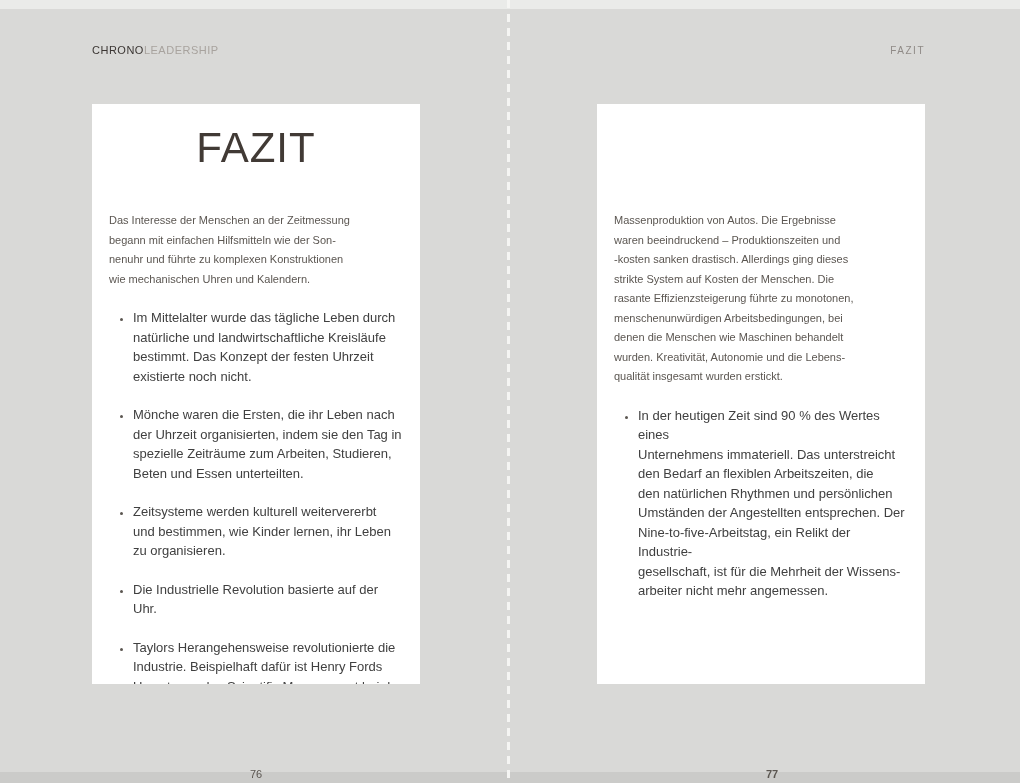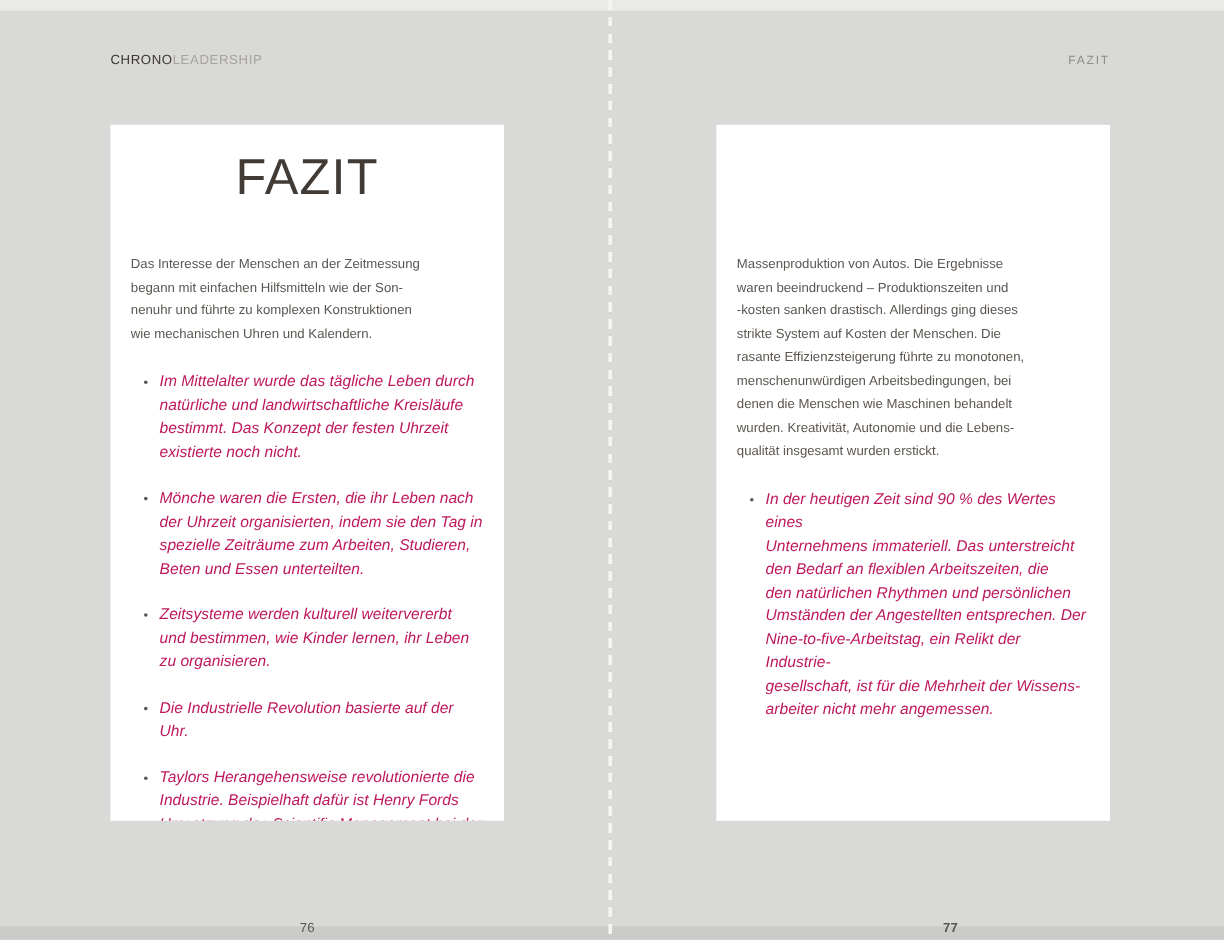--- a/index.html
+++ b/index.html
@@ -54,36 +54,35 @@
     line-height: 19.5px;
     white-space: pre-line;
   }
   .intro { margin-top: 39px; }
   ul.bullets {
     margin-top: 19px;
     padding-left: 24px;
     list-style: disc;
   }
   ul.bullets li {
-    color: #be185d;
+    color: #404040;
     font-size: 13px;
     line-height: 19.5px;
     white-space: pre-line;
     margin-bottom: 19px;
-    font-style: italic;
   }
   ul.bullets li::marker { color: #5b5651; font-size: 11px; }
   .closing { margin-top: 19px; }
   .page-num {
     position: absolute; top: 724px; width: 328px;
     text-align: center;
     font-size: 11px; color: #5b5651; margin-top: 44px;
   }
   .page-num-left { left: 92px; }
-  .page-num-right { left: 628px; font-weight: bold; }
+  .page-num-right { left: 608px; font-weight: bold; }
 </style>
 </head>
 <body>
 
 <div class="top-strip"></div>
 <div class="bottom-strip"></div>
 <div class="center-divider"></div>
 
 <div class="brand">
   <span class="brand-dark">CHRONO</span><span class="brand-light">LEADERSHIP</span>

